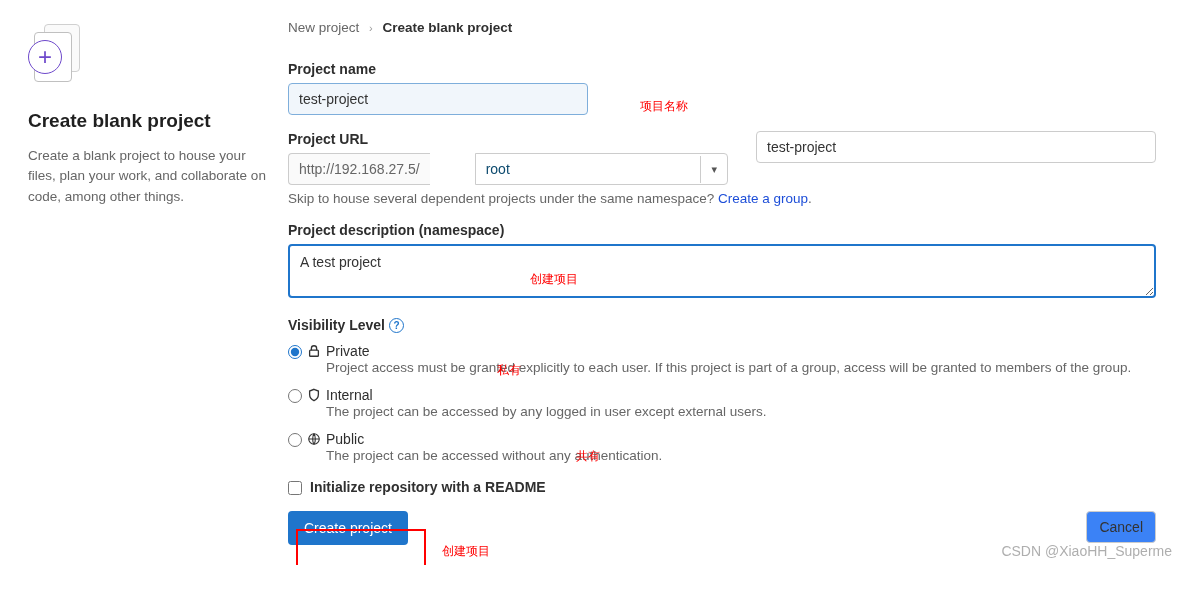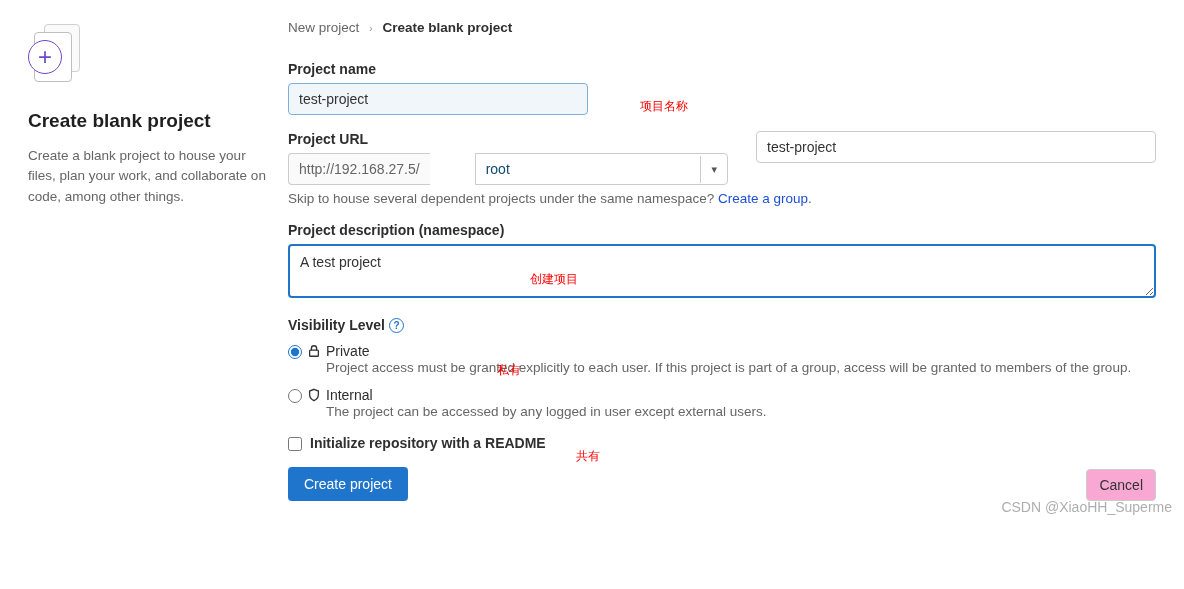--- a/index.html
+++ b/index.html
@@ -138,32 +138,32 @@
     .vis-header { display: flex; align-items: center; gap: 4px; margin-bottom:10px; }
     .help-circle {
       width: 15px; height: 15px; border: 1.5px solid #1f75cb; border-radius: 50%;
       display: inline-flex; align-items: center; justify-content: center;
       color: #1f75cb; font-size: 10px; font-weight:700;
     }
 
     .checkbox-row { display: flex; align-items: flex-start; gap: 8px; margin-bottom: 4px; }
     .checkbox { width: 14px; height: 14px; margin-top:2px; flex-shrink:0 }
 
-    .button-row { display: flex; align-items: flex-end; justify-content: space-between; margin-top: 14px; }
+    .button-row { display: flex; align-items: flex-start; justify-content: space-between; margin-top: 14px; }
     .btn-primary {
       background: #1f75cb;
       color: #fff;
       border: none;
       padding: 9px 16px;
       border-radius: 4px;
       font-size: 14px;
       cursor: pointer;
     }
     .btn-cancel {
-      background: #f9a8d4;
+      background: #3b82f6;
       border: 1px solid #ccc;
       padding: 7px 12px;
       border-radius: 4px;
       font-size: 14px;
       cursor: pointer;
       color:#333;
     }
 
     
     .anno { position: absolute; color: #ff0000; font-size: 12px; pointer-events: none; }
@@ -254,20 +254,33 @@
             <svg width="14" height="14" viewBox="0 0 16 16" fill="none" stroke="#333" stroke-width="1.5">
                 <path d="M8 1.5l5 2v4c0 3.5-2.5 6-5 7-2.5-1-5-3.5-5-7V3.5l5-2z"></path>
               </svg>
           </span>
           <div class="radio-content">
             <div class="radio-title">Internal</div>
             <div class="radio-desc">The project can be accessed by any logged in user except external users.</div>
           </div>
         </div>
 
+        <div class="radio-row">
+          <input type="radio" name="vis" class="radio" style="">
+          <span class="radio-icon">
+            <svg width="14" height="14" viewBox="0 0 16 16" fill="none" stroke="#333" stroke-width="1.3">
+                <circle cx="8" cy="8" r="6"></circle>
+                <path d="M2 8h12M8 2c2 2 2 10 0 12M8 2c-2 2-2 10 0 12"></path>
+              </svg>
+          </span>
+          <div class="radio-content">
+            <div class="radio-title">Public</div>
+            <div class="radio-desc">The project can be accessed without any authentication.</div>
+          </div>
+        </div>
 
       </div>
     </div>
 
     <div class="field-group">
       <div class="checkbox-row">
         <input type="checkbox" class="checkbox" style="">
         <div>
           <span style="font-weight:600">Initialize repository with a README</span>
         </div>

